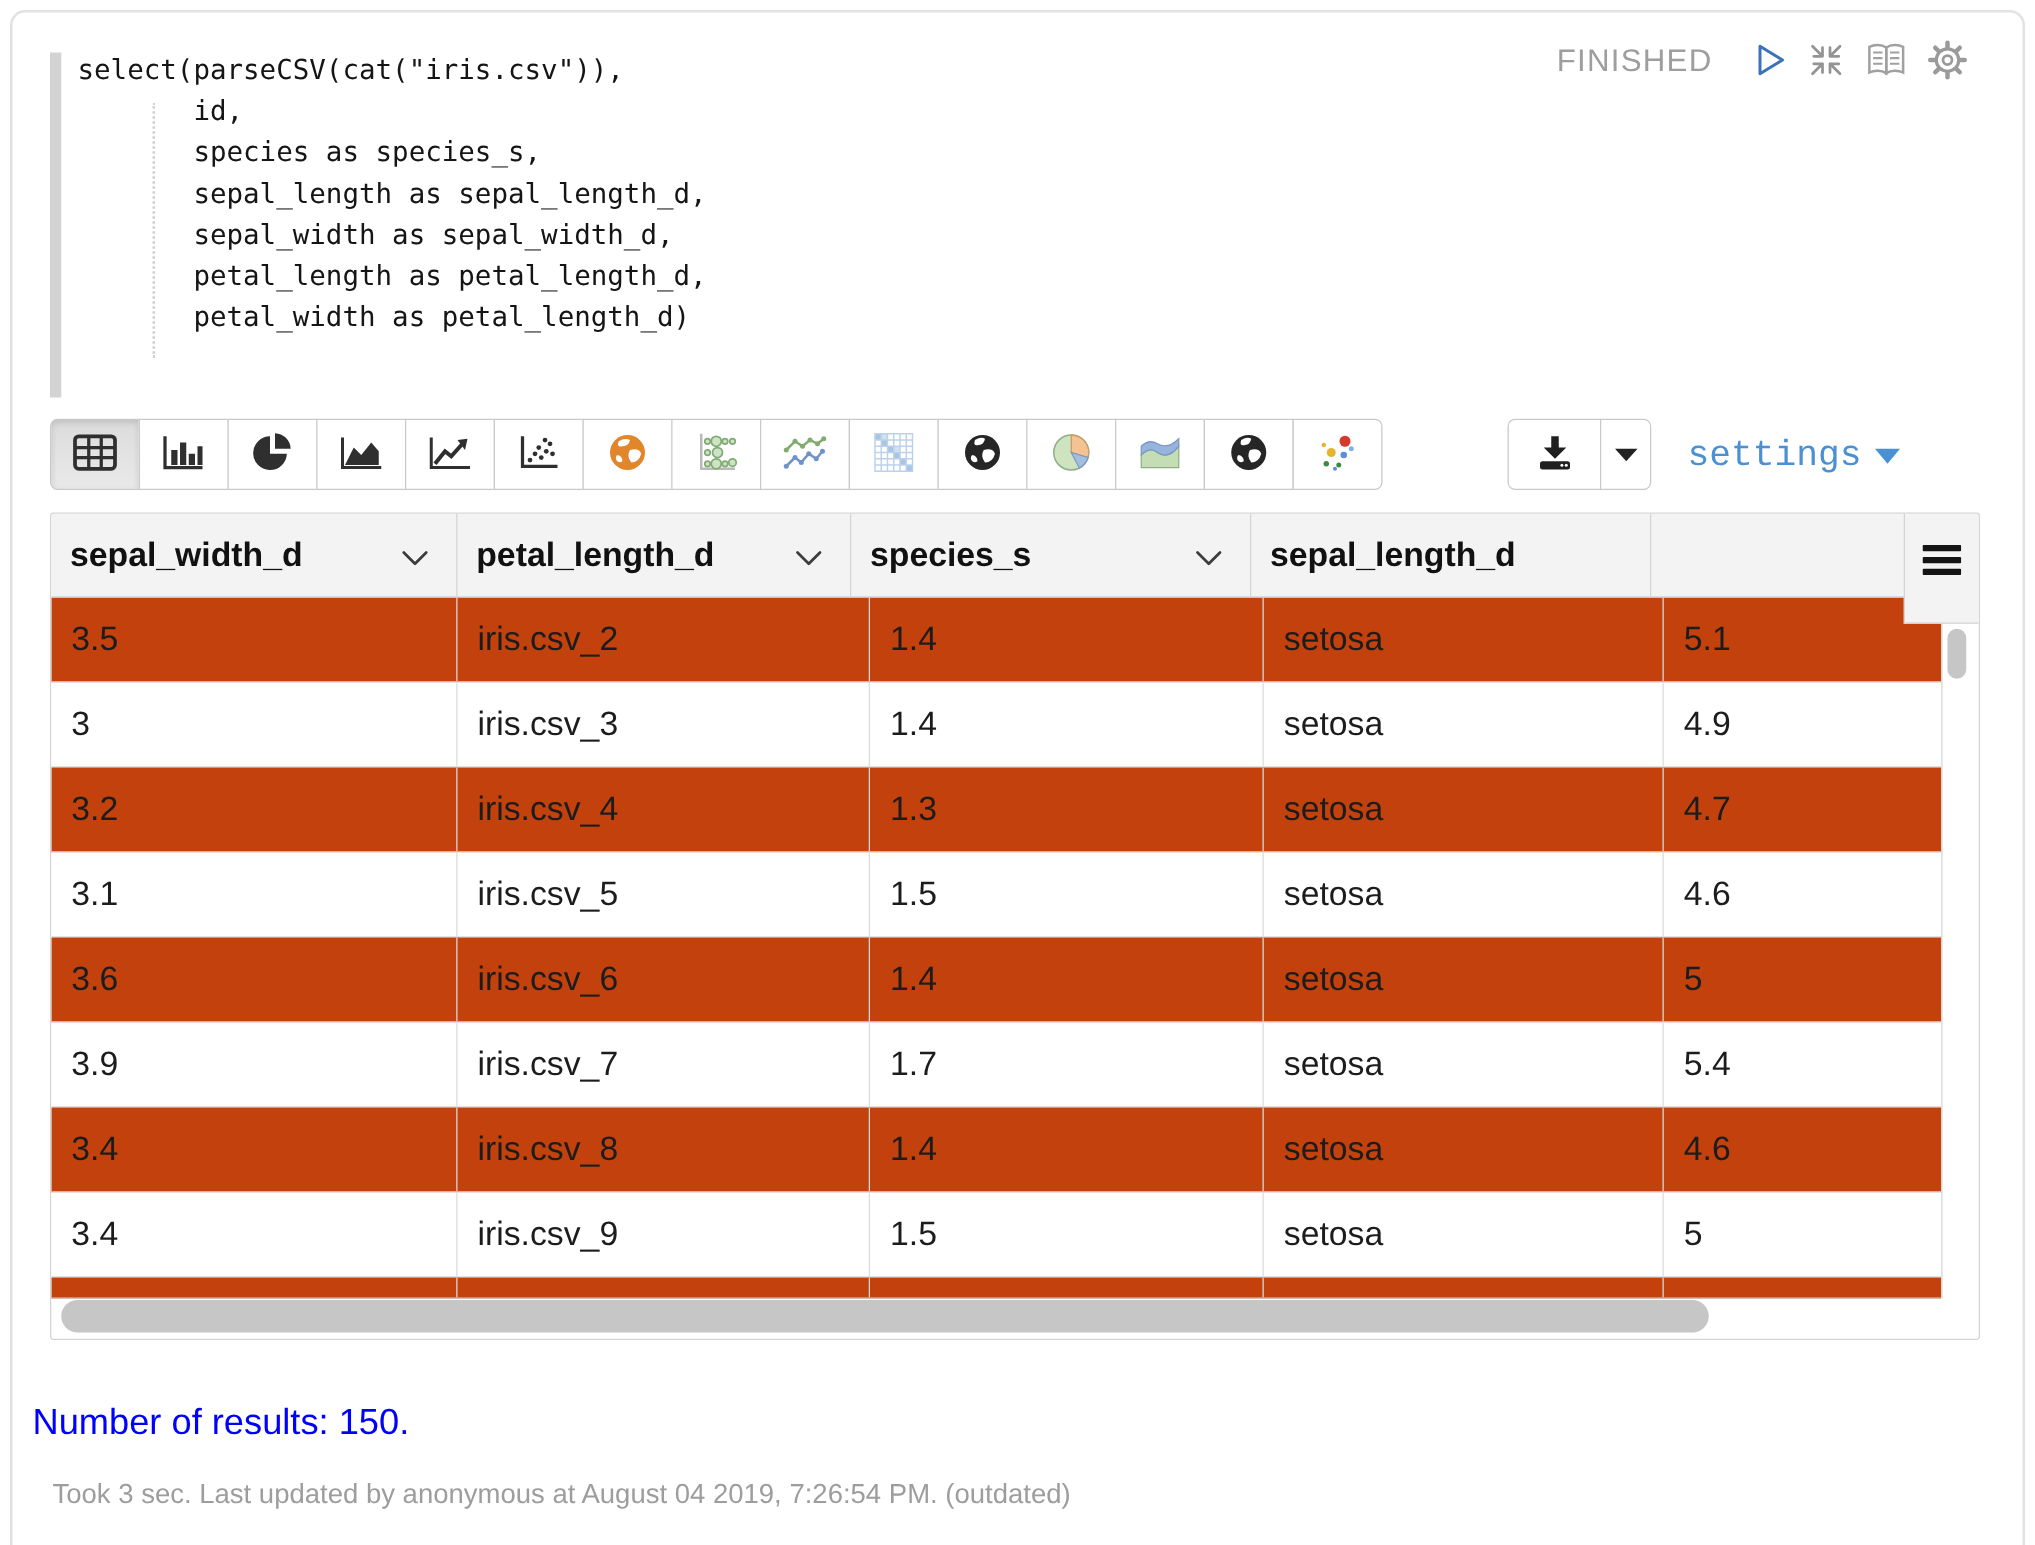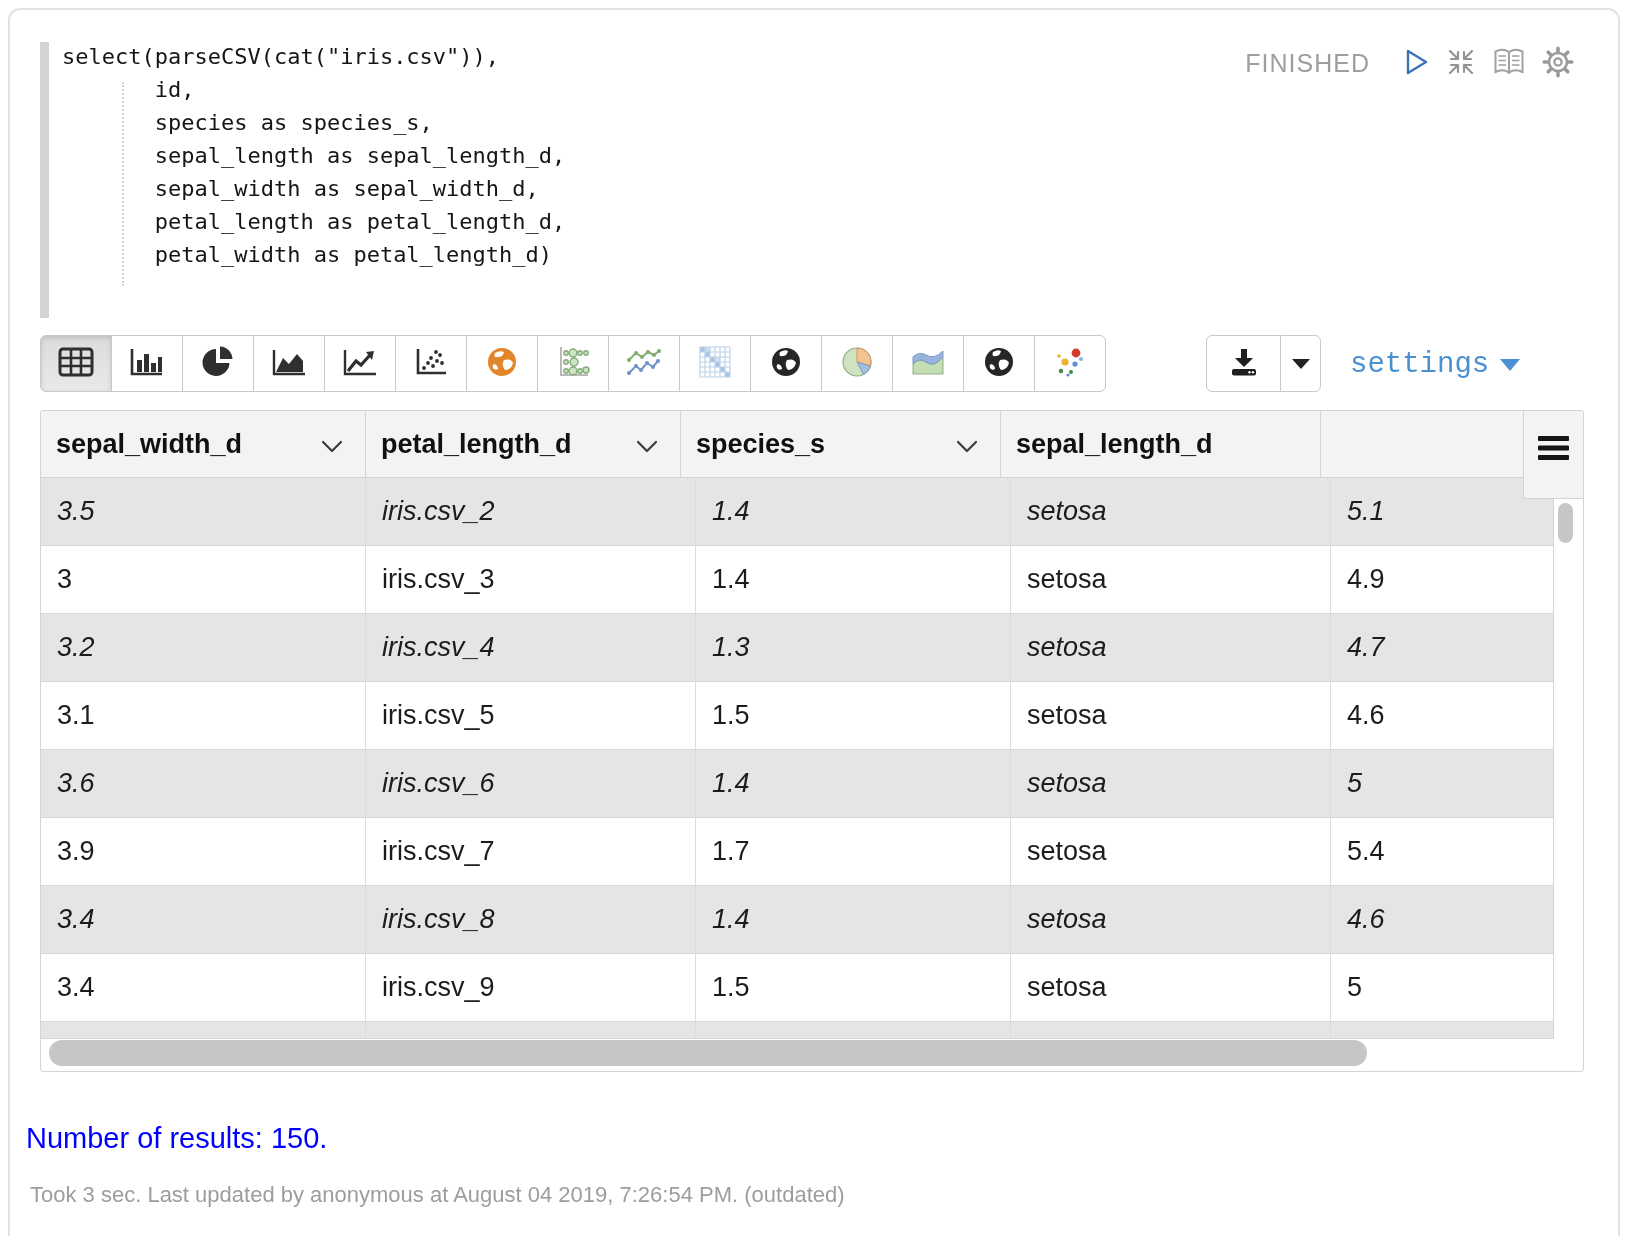--- a/index.html
+++ b/index.html
@@ -14,21 +14,21 @@
   }
   
   .code-gutter { position:absolute; left:30px; top:32px; width:9px; height:276px; background:#d3d3d3; }
   .indent-guide { position:absolute; left:112px; top:72px; height:204px; border-left:2px dotted #cfcfcf; }
   pre.code {
     position:absolute; left:52px; top:30px; margin:0;
     font-family:"DejaVu Sans Mono", monospace; font-size:22px; line-height:33px; color:#151515;
     white-space:pre;
   }
   
-  .status-row { position:absolute; top:36px; right:44px; display:flex; align-items:center; gap:16px; }
+  .status-row { position:absolute; top:22px; right:44px; display:flex; align-items:center; gap:16px; }
   .status-label { font-size:25px; color:#9e9e9e; letter-spacing:1px; margin-right:14px; }
   .icon-btn { background:none; border:none; padding:0; cursor:pointer; display:flex; align-items:center; }
   
   .viz-toolbar { position:absolute; left:30px; top:325px; display:flex; }
   .viz-btn {
     width:72px; height:57px; background:#fff; border:1px solid #c9c9c9; margin-left:-1px;
     display:flex; align-items:center; justify-content:center; padding:0; cursor:pointer;
   }
   .viz-btn:first-child { border-radius:6px 0 0 6px; margin-left:0; }
   .viz-btn:last-child { border-radius:0 6px 6px 0; }
@@ -59,37 +59,37 @@
   }
   .g-hcell {
     flex:none; display:flex; align-items:center; padding-left:15px;
     border-right:1px solid #d4d4d4; font-weight:bold; font-size:27px; color:#111;
     overflow:hidden; white-space:nowrap; cursor:pointer;text-align:right;
   }
   .g-hcell .chev { margin-left:auto; margin-right:22px; flex:none; }
   .c0{width:325px} .c1{width:330px} .c2{width:315px} .c3{width:320px} .c4{width:320px}
   .grid-body { width:1513px; border-right:1px solid #d4d4d4; overflow:hidden; }
   .t-row { display:flex; width:1512px; height:68px; border-bottom:1px solid #d7d7d7; background:#fff; overflow:hidden; }
-  .t-row.odd { background:#e5e5e5;font-style:italic; }
+  .t-row.odd { background:#c2410c; }
   .t-row.partial { height:17px; }
   .t-cell {
     flex:none; display:flex; align-items:center; padding-left:16px;
     font-size:27px; color:#1c1c1c; border-right:1px solid #dcdcdc;
     white-space:nowrap; overflow:hidden;
   }
   .grid-corner {
     position:absolute; top:0; right:0; width:60px; height:88px; background:#f3f3f3;
     border-left:1px solid #d4d4d4; border-bottom:1px solid #d4d4d4;
     display:flex; justify-content:center; cursor:pointer;
   }
   .v-scrollbar { position:absolute; top:92px; right:10px; width:15px; height:40px; border-radius:8px; background:#c6c6c6; }
   .h-scrollbar { position:absolute; top:629px; left:8px; width:1318px; height:26px; border-radius:13px; background:#c6c6c6; }
   
   .results-line { position:absolute; left:16px; top:1112px; font-size:29px; color:#0000ff; }
-  .paragraph-footer { position:absolute; left:20px; top:1172px; font-size:22px; color:#9d9d9d; }
+  .paragraph-footer { position:absolute; left:32px; top:1172px; font-size:22px; color:#9d9d9d; }
 </style>
 </head>
 <body>
 
 <div class="paragraph">
 
   <div class="code-gutter"></div>
   <div class="indent-guide"></div>
   <pre class="code">select(parseCSV(cat("iris.csv")),
        id,

